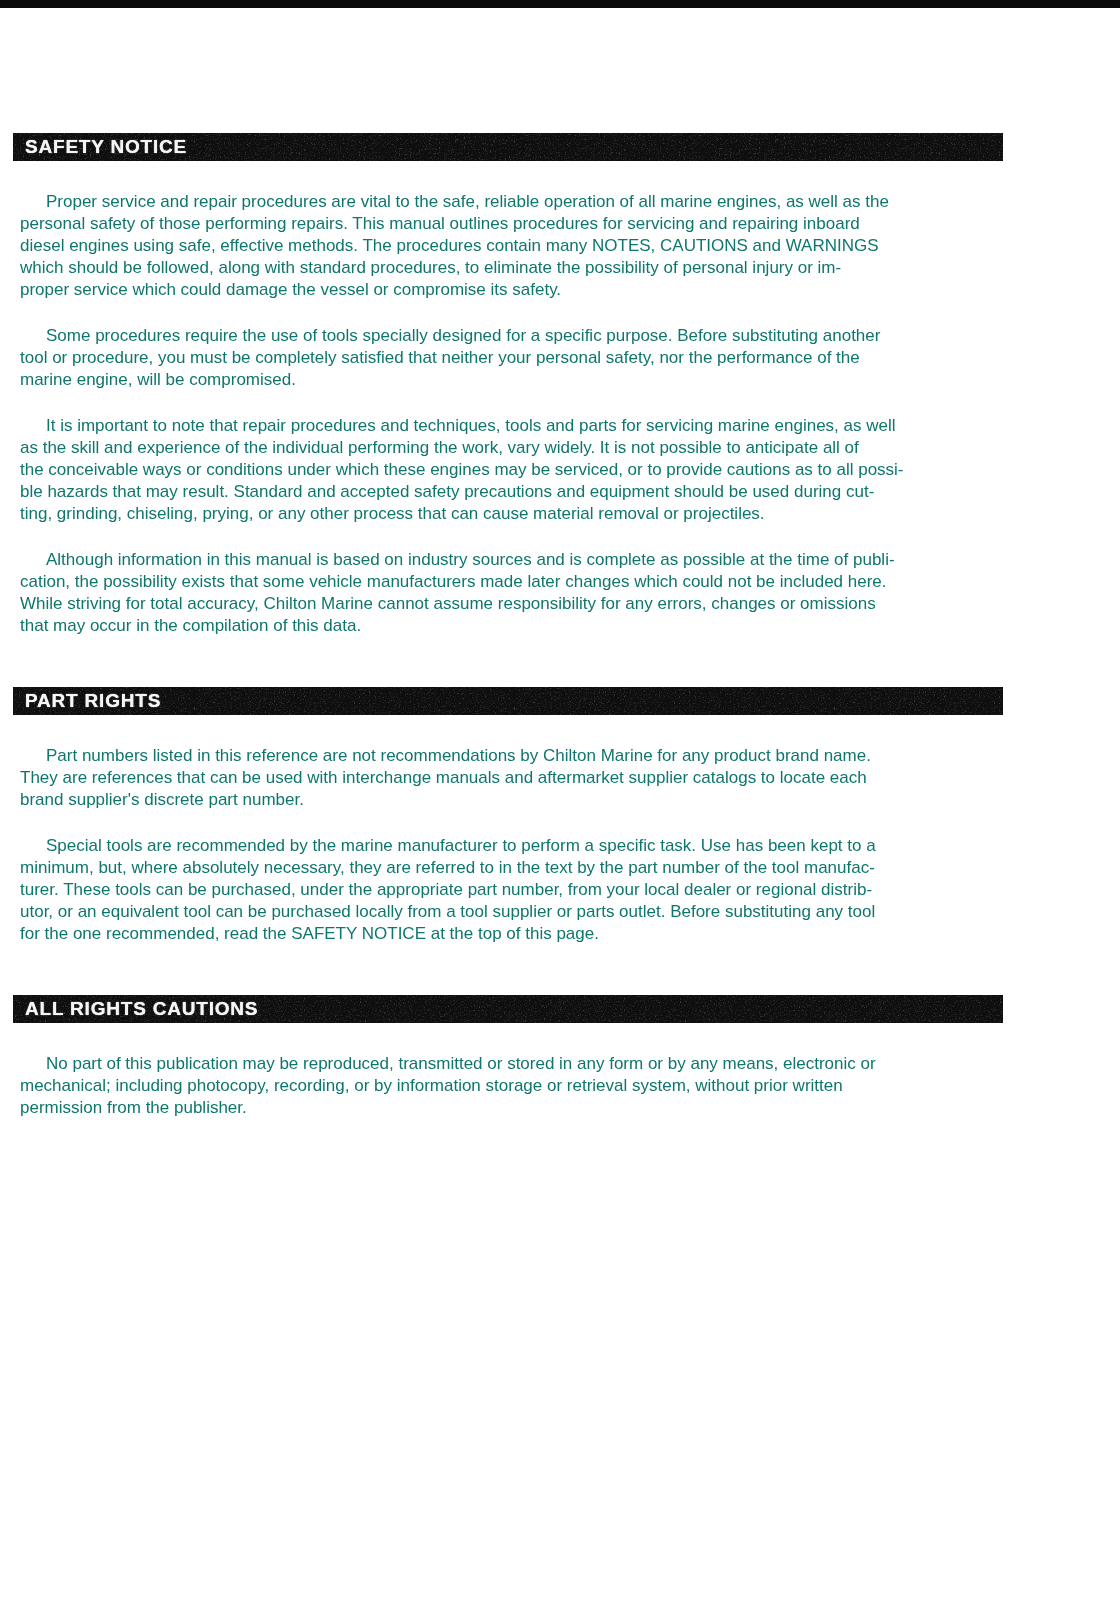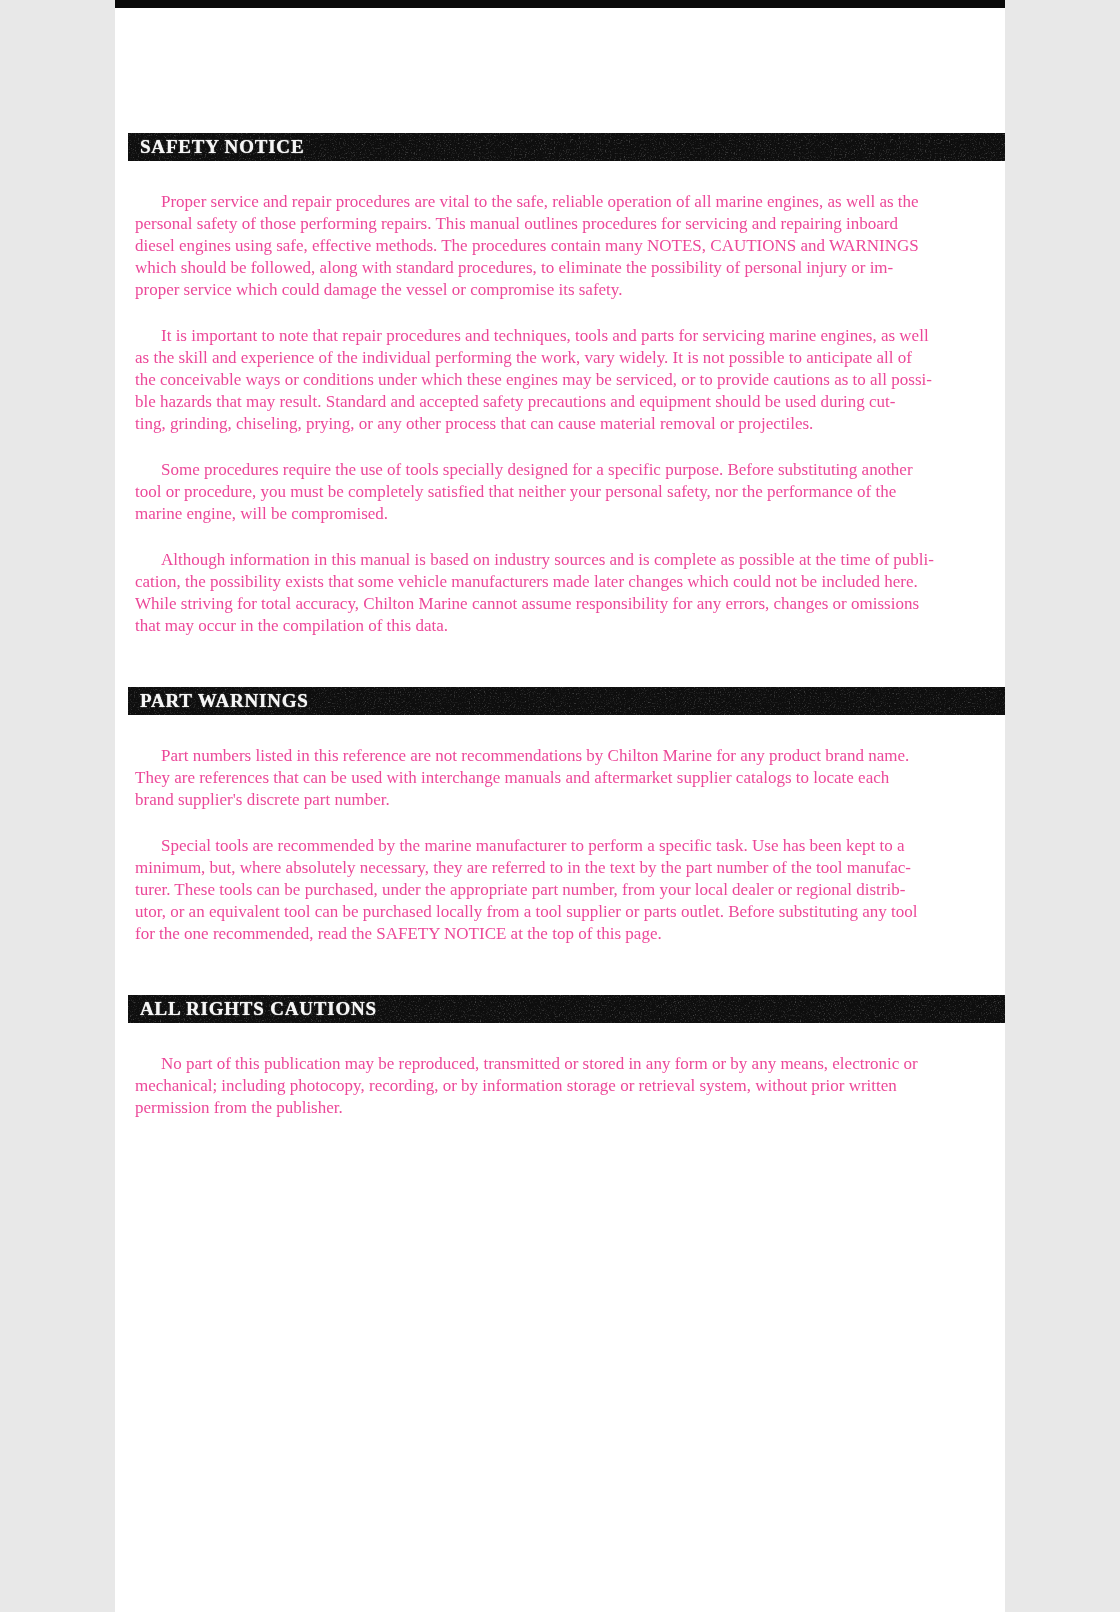--- a/index.html
+++ b/index.html
@@ -2,25 +2,25 @@
 <html><head>
 <meta charset="utf-8">
 <style>
   html, body {
     margin: 0;
     padding: 0;
     background: #e8e8e8;
   }
   .page {
     position: relative;
-    width: 890px;
+    width: 1120px;
     height: 1612px;
     margin: 0 auto;
     background: #ffffff;
-    font-family: Liberation Serif, serif;
+    font-family: Liberation Sans, sans-serif;
     color: #1c1c1c;
     box-sizing: border-box;
     padding-top: 133px;
     overflow: hidden;
   }
   .scan-edge {
     position: absolute;
     top: 0;
     left: 0;
     width: 100%;
@@ -57,21 +57,21 @@
     letter-spacing: 0.8px;
     text-shadow: 0 0 1px #ffffff;
   }
   .para {
     width: 965px;
     margin: 0 0 24px 20px;
     font-size: 17px;
     line-height: 22px;
     white-space: pre-line;
     text-indent: 26px;
-    color: #ec4899;
+    color: #0f766e;
   }
   section {
     margin: 0;
   }
 </style>
 </head>
 <body>
 
 <div class="page">
 
@@ -86,44 +86,44 @@
         </filter>
         <rect width="100%" height="100%" filter="url(#sp1)"></rect>
       </svg>
       <span class="bar-title">SAFETY NOTICE</span>
     </div>
     <p class="para">Proper service and repair procedures are vital to the safe, reliable operation of all marine engines, as well as the
 personal safety of those performing repairs. This manual outlines procedures for servicing and repairing inboard
 diesel engines using safe, effective methods. The procedures contain many NOTES, CAUTIONS and WARNINGS
 which should be followed, along with standard procedures, to eliminate the possibility of personal injury or im-
 proper service which could damage the vessel or compromise its safety.</p>
+    <p class="para">Some procedures require the use of tools specially designed for a specific purpose. Before substituting another
+tool or procedure, you must be completely satisfied that neither your personal safety, nor the performance of the
+marine engine, will be compromised.</p>
     <p class="para">It is important to note that repair procedures and techniques, tools and parts for servicing marine engines, as well
 as the skill and experience of the individual performing the work, vary widely. It is not possible to anticipate all of
 the conceivable ways or conditions under which these engines may be serviced, or to provide cautions as to all possi-
 ble hazards that may result. Standard and accepted safety precautions and equipment should be used during cut-
 ting, grinding, chiseling, prying, or any other process that can cause material removal or projectiles.</p>
-    <p class="para">Some procedures require the use of tools specially designed for a specific purpose. Before substituting another
-tool or procedure, you must be completely satisfied that neither your personal safety, nor the performance of the
-marine engine, will be compromised.</p>
     <p class="para">Although information in this manual is based on industry sources and is complete as possible at the time of publi-
 cation, the possibility exists that some vehicle manufacturers made later changes which could not be included here.
 While striving for total accuracy, Chilton Marine cannot assume responsibility for any errors, changes or omissions
 that may occur in the compilation of this data.</p>
   </section>
 
   <section>
     <div class="section-bar">
       <svg class="bar-noise" preserveAspectRatio="none">
         <filter id="sp2" x="0" y="0" width="100%" height="100%">
           <feTurbulence type="fractalNoise" baseFrequency="0.8" numOctaves="2" seed="7" stitchTiles="stitch"></feTurbulence>
           <feColorMatrix type="matrix" values="0 0 0 0 1  0 0 0 0 1  0 0 0 0 1  0.7 0.7 0.7 0 -1.1"></feColorMatrix>
         </filter>
         <rect width="100%" height="100%" filter="url(#sp2)"></rect>
       </svg>
-      <span class="bar-title">PART WARNINGS</span>
+      <span class="bar-title">PART RIGHTS</span>
     </div>
     <p class="para">Part numbers listed in this reference are not recommendations by Chilton Marine for any product brand name.
 They are references that can be used with interchange manuals and aftermarket supplier catalogs to locate each
 brand supplier's discrete part number.</p>
   </section>
 
   <section>
     <p class="para">Special tools are recommended by the marine manufacturer to perform a specific task. Use has been kept to a
 minimum, but, where absolutely necessary, they are referred to in the text by the part number of the tool manufac-
 turer. These tools can be purchased, under the appropriate part number, from your local dealer or regional distrib-

